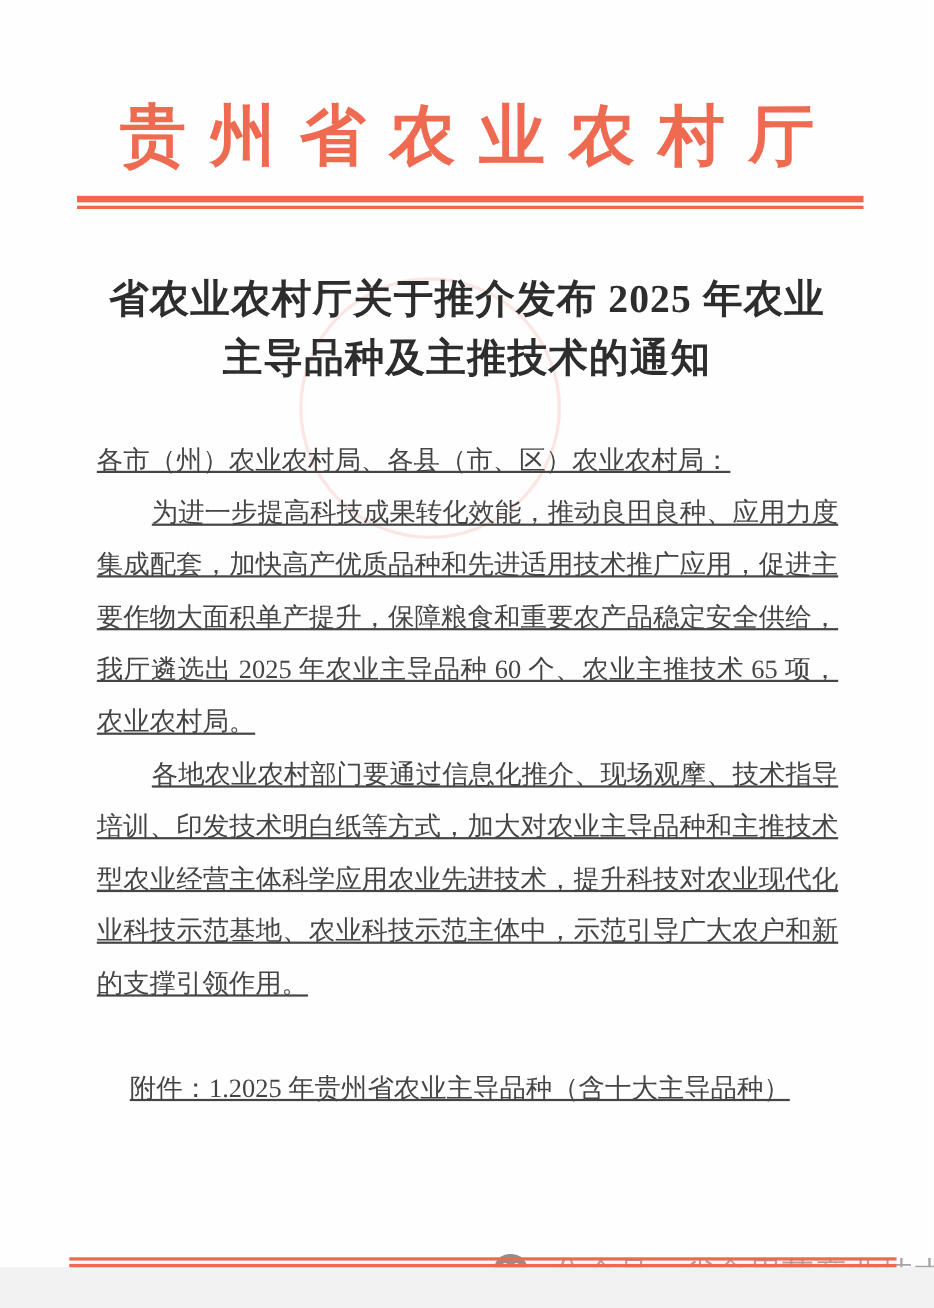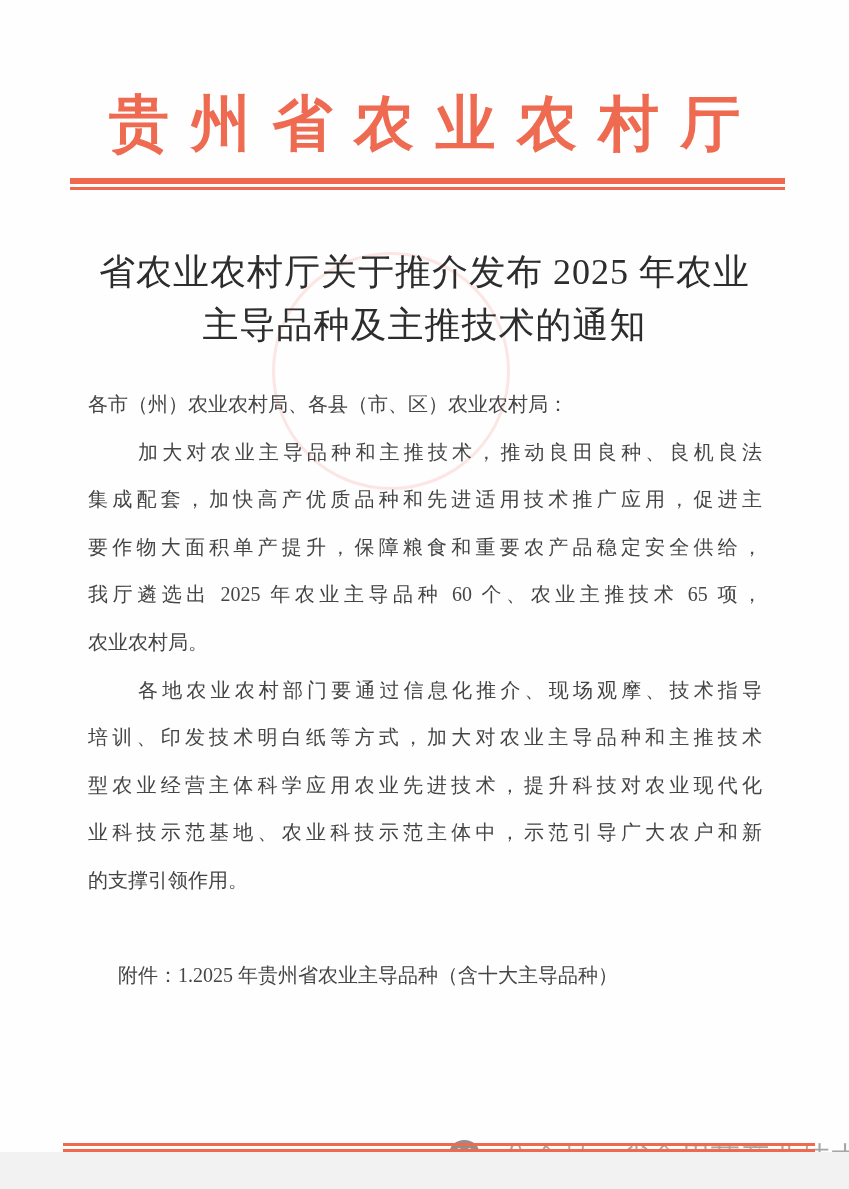--- a/index.html
+++ b/index.html
@@ -30,27 +30,27 @@
   .seal{
     position:absolute;left:272px;top:252px;width:232px;height:232px;
     border:3px solid rgba(232,84,70,0.14);border-radius:50%;
     pointer-events:none;
   }
 
   
   .doc-title{
     position:absolute;top:246px;left:0;width:849px;margin:0;
     text-align:center;color:#2d2d2d;
-    font-size:36px;font-weight:normal;line-height:53px;letter-spacing:1px;
+    font-size:36px;font-weight:bold;line-height:53px;letter-spacing:1px;
   }
 
   
   .bodytext{
-    position:absolute;top:381px;left:88px;width:674px;
-    font-size:20px;color:#454545;line-height:47.6px;
+    position:absolute;top:396px;left:88px;width:674px;
+    font-size:24px;color:#454545;line-height:47.6px;text-decoration:underline;
   }
   .line{height:47.6px;white-space:nowrap;}
   .line.justify{
     white-space:normal;
     text-align:justify;text-align-last:justify;
   }
   .line.indent{padding-left:50px;}
   .attachment-line{margin-top:47.6px;white-space:nowrap;padding-left:30px;}
 
   
@@ -80,21 +80,21 @@
 
   <div class="seal"></div>
 
   <h1 class="doc-title">
     <div>省农业农村厅关于推介发布 2025 年农业</div>
     <div>主导品种及主推技术的通知</div>
   </h1>
 
   <div class="bodytext">
     <div class="line">各市（州）农业农村局、各县（市、区）农业农村局：</div>
-    <div class="line justify indent">加大对农业主导品种和主推技术，推动良田良种、良机良法</div>
+    <div class="line justify indent">为进一步提高科技成果转化效能，推动良田良种、应用力度</div>
     <div class="line justify">集成配套，加快高产优质品种和先进适用技术推广应用，促进主</div>
     <div class="line justify">要作物大面积单产提升，保障粮食和重要农产品稳定安全供给，</div>
     <div class="line justify">我厅遴选出 2025 年农业主导品种 60 个、农业主推技术 65 项，</div>
     <div class="line">农业农村局。</div>
     <div class="line justify indent">各地农业农村部门要通过信息化推介、现场观摩、技术指导</div>
     <div class="line justify">培训、印发技术明白纸等方式，加大对农业主导品种和主推技术</div>
     <div class="line justify">型农业经营主体科学应用农业先进技术，提升科技对农业现代化</div>
     <div class="line justify">业科技示范基地、农业科技示范主体中，示范引导广大农户和新</div>
     <div class="line">的支撑引领作用。</div>
 

